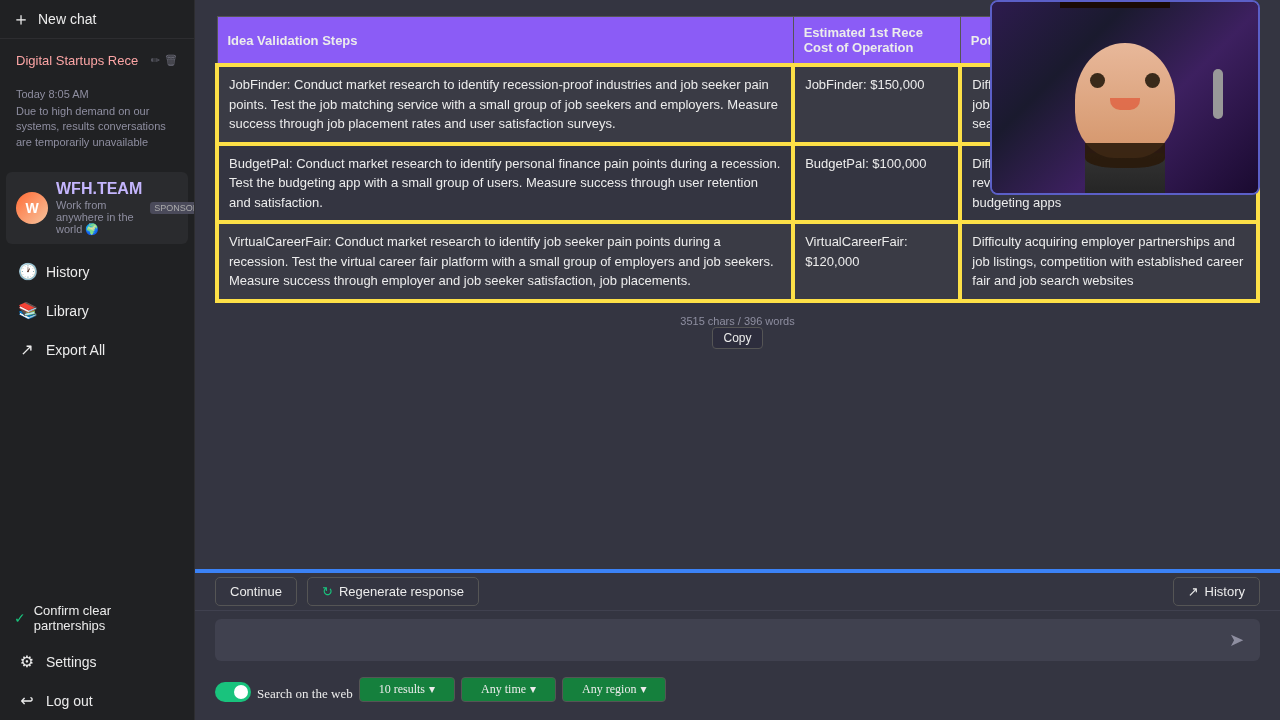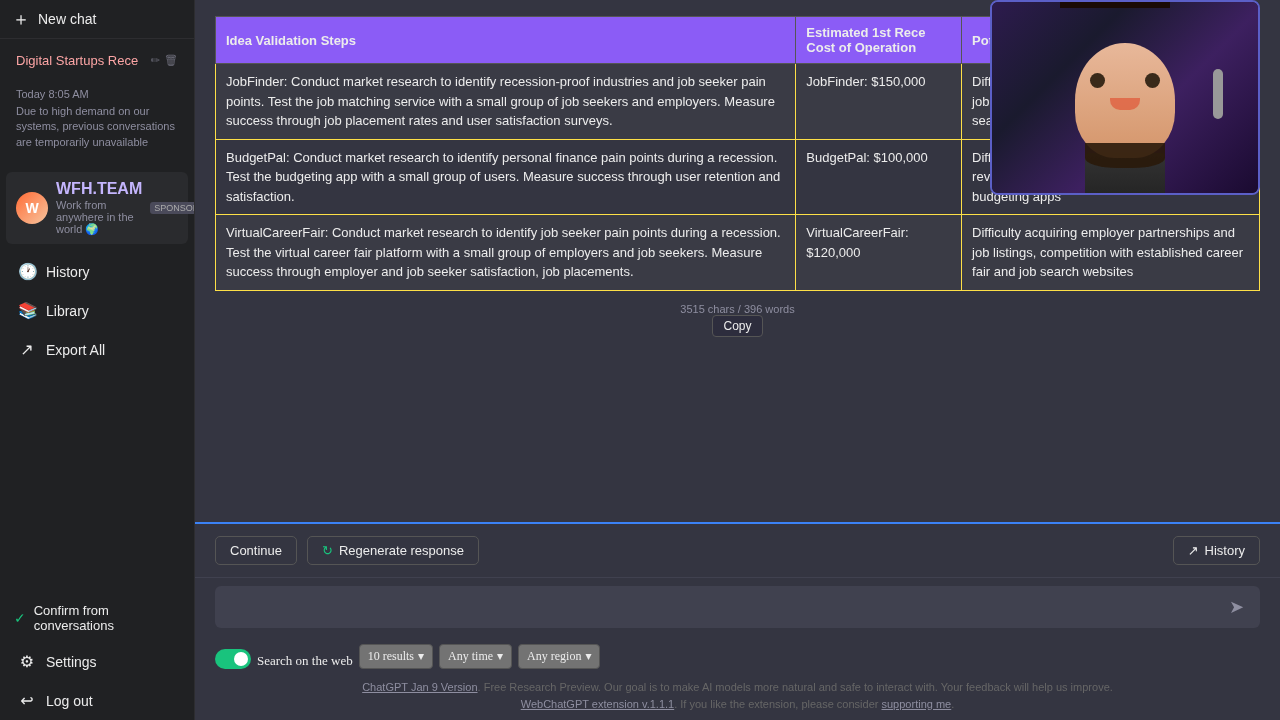--- a/index.html
+++ b/index.html
@@ -188,21 +188,21 @@
     .response-table th {
       background: #8b5cf6;
       padding: 8px 10px;
       text-align: left;
       font-weight: 600;
       border: 1px solid #555;
       color: #ececec;
     }
     .response-table td {
       padding: 8px 10px;
-      border: 1px solid #fde047;
+      border: 4px solid #fde047;
       vertical-align: top;
       line-height: 1.5;
     }
     .response-table tr:nth-child(odd) td { background: #3a3b45; }
     .response-table tr:nth-child(even) td { background: #343541; }
 
     .char-count {
       font-size: 11px;
       color: #8e8ea0;
       padding: 4px 0;
@@ -220,22 +220,22 @@
       border-radius: 4px;
       padding: 3px 10px;
       cursor: pointer;
     }
 
     
     .action-bar {
       display: flex;
       align-items: center;
       gap: 10px;
-      padding: 12px 20px;
-      border-top: 2px solid #3b82f6;
+      padding: 4px 20px;
+      border-top: 4px solid #3b82f6;
     }
 
     .action-btn {
       display: flex;
       align-items: center;
       gap: 6px;
       padding: 6px 14px;
       border-radius: 5px;
       border: 1px solid #555;
       background: transparent;
@@ -326,24 +326,24 @@
 
     .web-search-label {
       font-size: 13px;
       color: #ececec;
     }
 
     .web-search-dropdown {
       display: flex;
       align-items: center;
       gap: 4px;
-      background: #737373;
+      background: #15803d;
       border: 1px solid #555;
       border-radius: 4px;
-      padding: 4px 8px;
+      padding: 4px 19px;
       font-size: 12px;
       color: #ececec;
       cursor: pointer;
     }
 
     
     .footer {
       padding: 4px 20px 8px;
       text-align: center;
     }
@@ -448,21 +448,21 @@
   <div class="sidebar-section">
     <div class="chat-item">
       <div class="chat-item-header">
         <span class="chat-item-title">Digital Startups Rece</span>
         <div class="chat-item-icons">
           <span class="edit-icon">✏</span>
           <span class="delete-icon">🗑</span>
         </div>
       </div>
       <div class="chat-item-time">Today 8:05 AM</div>
-      <div class="chat-preview">Due to high demand on our systems, previous conversations are temporarily unavailable</div>
+      <div class="chat-preview">Due to high demand on our systems, results conversations are temporarily unavailable</div>
     </div>
   </div>
 
   <div class="sidebar-ad">
     <div class="sidebar-ad-logo">W</div>
     <div>
       <div class="sidebar-ad-title">WFH.TEAM</div>
       <div class="sidebar-ad-sub">Work from anywhere in the world 🌍</div>
     </div>
     <div class="sidebar-ad-badge">SPONSORED</div>
@@ -480,21 +480,21 @@
 
   <div class="sidebar-nav-item">
     <span class="icon">↗</span>
     <span>Export All</span>
   </div>
 
   <div class="spacer"></div>
 
   <div class="confirm-item">
     <span class="check-icon">✓</span>
-    <span>Confirm from conversations</span>
+    <span>Confirm clear partnerships</span>
   </div>
 
   <div class="sidebar-nav-item">
     <span class="icon">⚙</span>
     <span>Settings</span>
   </div>
 
   <div class="sidebar-nav-item">
     <span class="icon">↩</span>
     <span>Log out</span>
@@ -591,20 +591,14 @@
       <span>Any time</span>
       <span>▾</span>
     </div>
     <div class="web-search-dropdown">
       <span>Any region</span>
       <span>▾</span>
     </div>
   </div>
 
   <div class="footer">
-    <div class="footer-text">
-      <a href="#">ChatGPT Jan 9 Version</a>. Free Research Preview. Our goal is to make AI models more natural and safe to interact with. Your feedback will help us improve.
-    </div>
-    <div class="footer-text">
-      <a href="#">WebChatGPT extension v.1.1.1</a>. If you like the extension, please consider <a href="#">supporting me</a>.
-    </div>
   </div>
 </div>
 
 </body></html>

